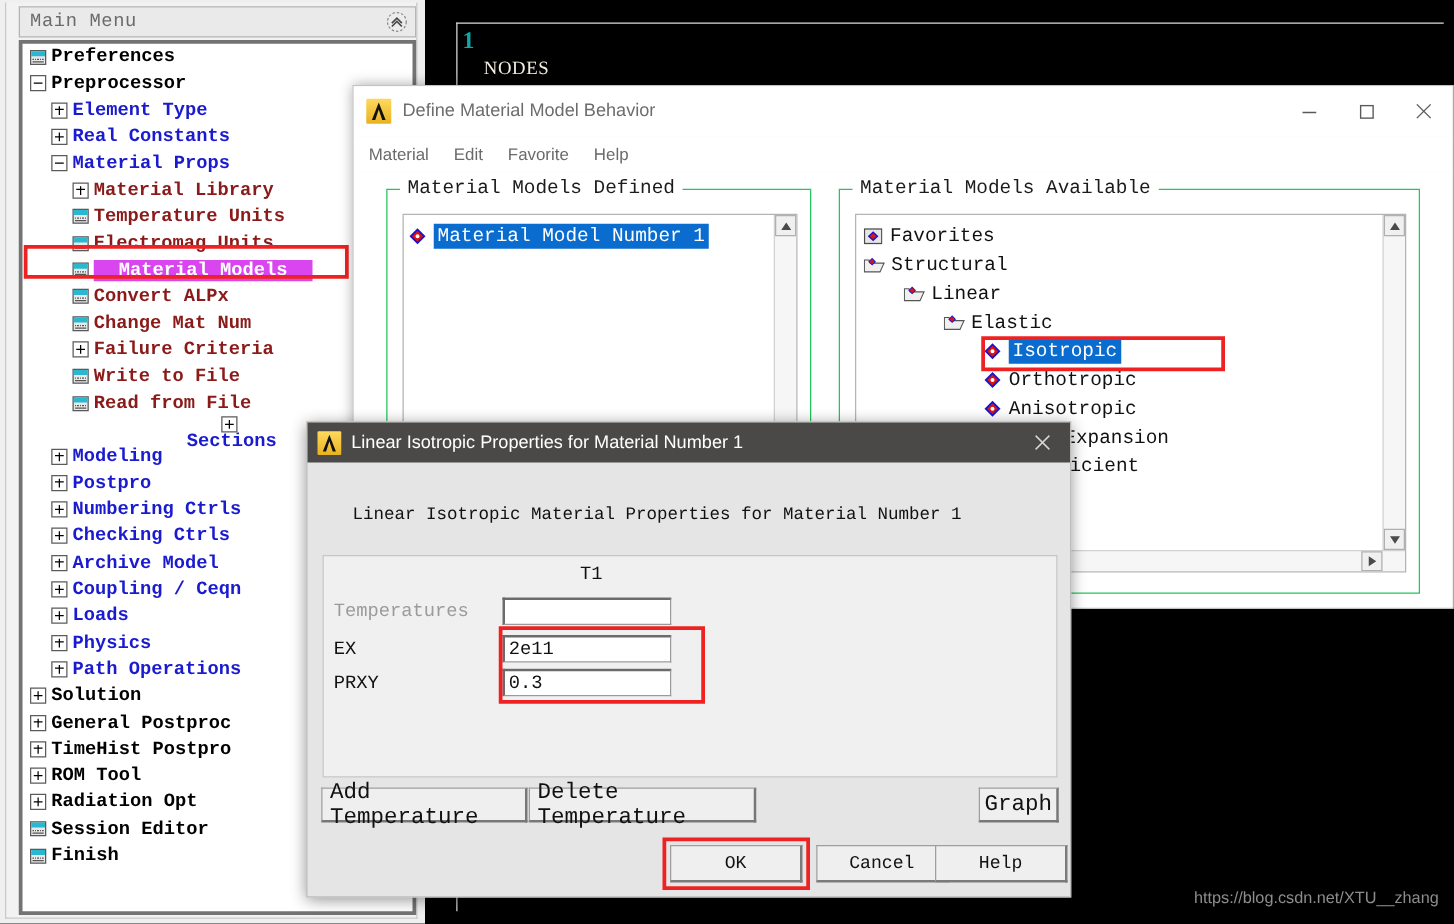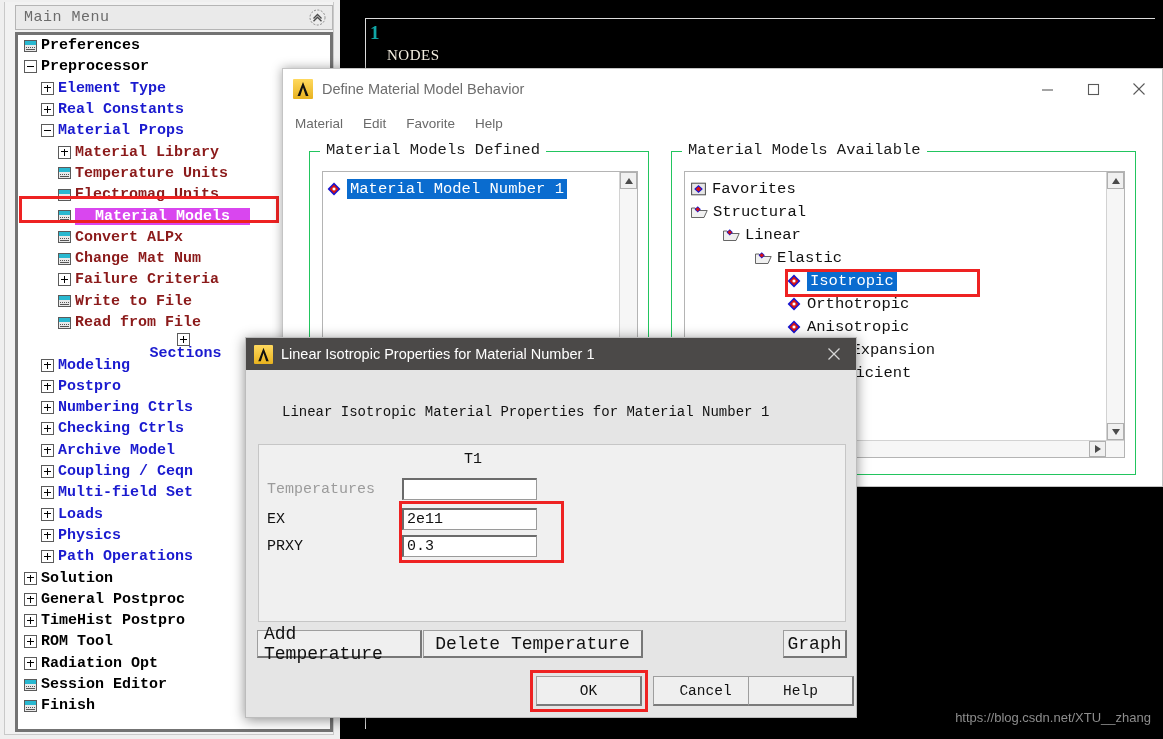--- a/index.html
+++ b/index.html
@@ -325,24 +325,20 @@
           <span class="exp plus"></span>
           <span class="lbl c-blue">Checking Ctrls</span>
         </div>
         <div class="tree-row" style="padding-left: 23px;">
           <span class="exp plus"></span>
           <span class="lbl c-blue">Archive Model</span>
         </div>
         <div class="tree-row" style="padding-left: 23px;">
           <span class="exp plus"></span>
           <span class="lbl c-blue">Coupling / Ceqn</span>
-        </div>
-        <div class="tree-row" style="padding-left: 23px;">
-          <span class="exp plus"></span>
-          <span class="lbl c-blue">Multi-field Set</span>
         </div>
         <div class="tree-row" style="padding-left: 23px;">
           <span class="exp plus"></span>
           <span class="lbl c-blue">Loads</span>
         </div>
         <div class="tree-row" style="padding-left: 23px;">
           <span class="exp plus"></span>
           <span class="lbl c-blue">Physics</span>
         </div>
         <div class="tree-row" style="padding-left: 23px;">
@@ -573,21 +569,21 @@
     <div class="prop-row" style="top:89px;">
       <span class="prop-name">PRXY</span>
       <span class="prop-field">0.3</span>
     </div>
 
     <div class="redbox" style="left:140px;top:56px;width:165px;height:62px;"></div>
   </div>
 
   <div id="lip-btnrow">
     <span class="gbtn" style="position:absolute;left:0;top:0;width:165px;">Add Temperature</span>
-    <span class="gbtn" style="position:absolute;left:166px;top:0;width:220px;">Delete Temperature</span>
+    <span class="gbtn" style="position:absolute;left:166px;top:0;width:182px;">Delete Temperature</span>
     <span class="gbtn" style="position:absolute;right:0;top:0;width:64px;">Graph</span>
   </div>
 
   <div id="lip-footer">
     <span class="fbtn" style="left:290px;top:4px;">OK</span>
     <span class="fbtn" style="left:407px;top:4px;">Cancel</span>
     <span class="fbtn" style="left:502px;top:4px;">Help</span>
     <div class="redbox" style="left:284px;top:-2px;width:118px;height:42px;"></div>
   </div>
 </div>

